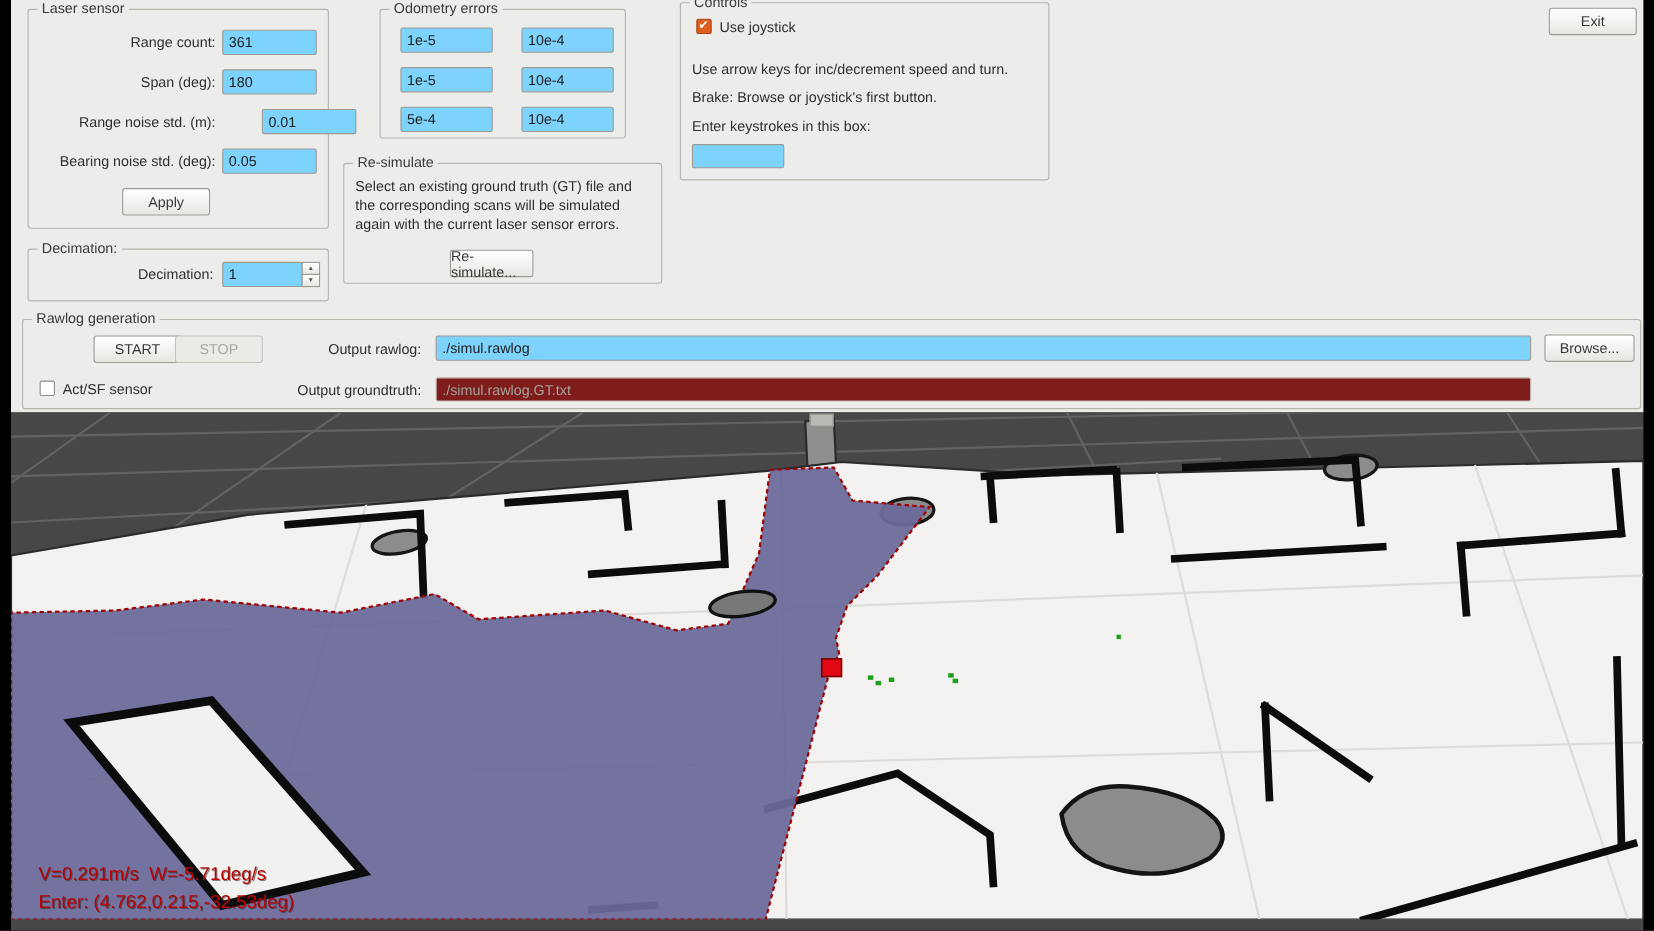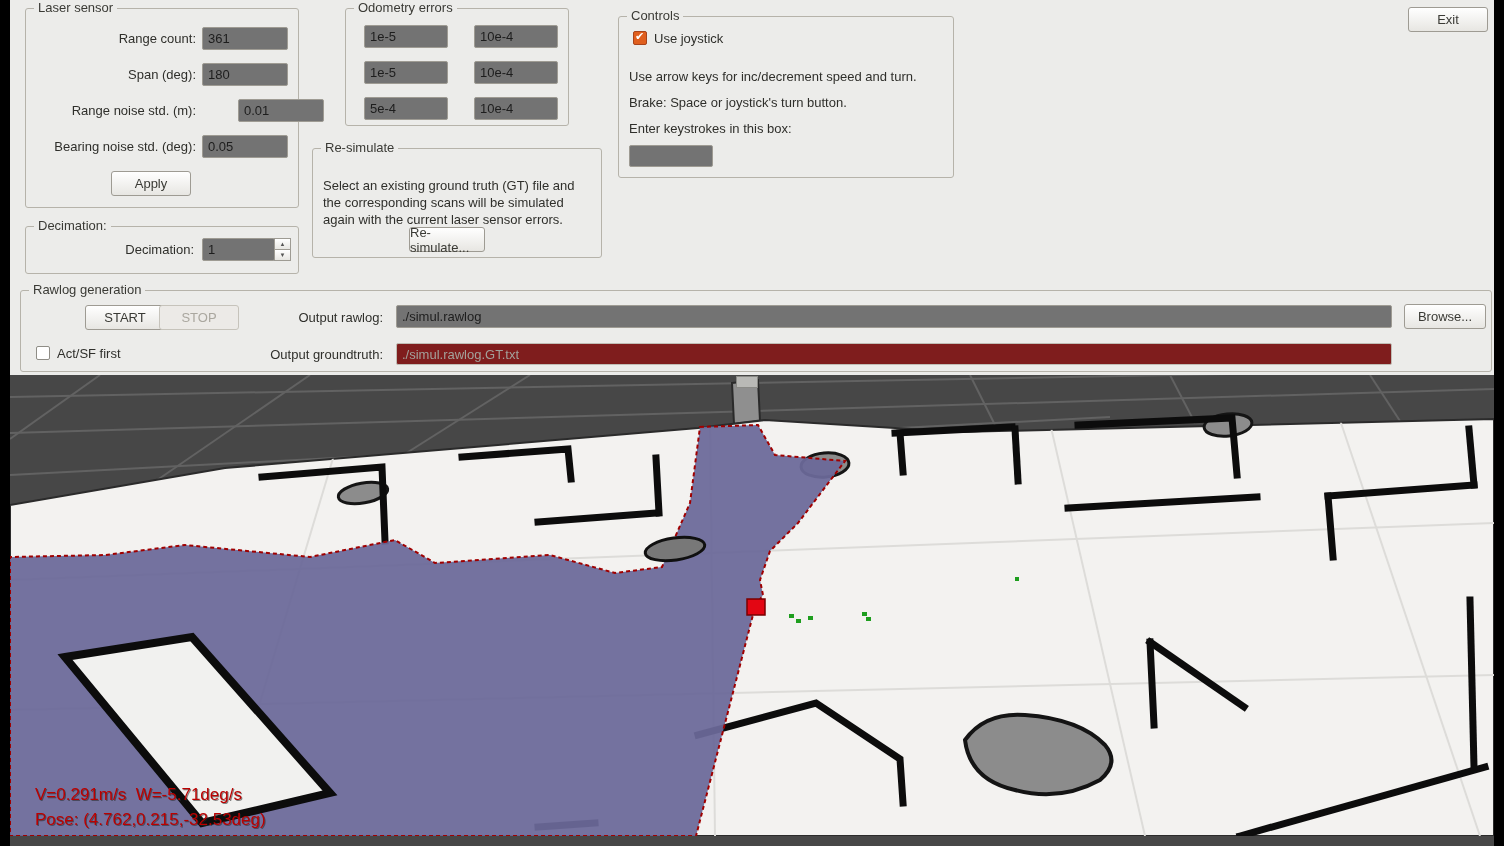--- a/index.html
+++ b/index.html
@@ -4,21 +4,21 @@
 <style>
   html,body{margin:0;padding:0;}
   body{width:1504px;height:846px;background:#000;position:relative;overflow:hidden;
        font-family:"Liberation Sans",sans-serif;font-size:13px;color:#2f2f2b;}
   .app-panel{position:absolute;left:10px;top:0;width:1484px;height:375px;background:#ececea;}
   .viewport{position:absolute;left:10px;top:375px;width:1484px;height:581px;background:#474747;overflow:hidden;}
   .groupbox{position:absolute;border:1px solid #b6b3aa;border-radius:3px;}
   .legend{position:absolute;top:-9px;left:8px;background:#ececea;padding:0 4px;font-size:13px;color:#3a3a35;white-space:nowrap;}
   .lbl{position:absolute;font-size:13px;color:#2f2f2b;white-space:nowrap;}
   .lbl.right{text-align:right;}
-  .tin{position:absolute;font-size:13px;color:#1d1d1d;background:#737373;border:1px solid #9e9b93;border-radius:2px;
+  .tin{position:absolute;font-size:13px;color:#1d1d1d;background:#7dd3fc;border:1px solid #9e9b93;border-radius:2px;
        padding:0 5px;box-sizing:border-box;font-family:"Liberation Sans",sans-serif;outline:none;}
   .tin.disabled{background:#7f1d1d;color:#a3a19b;border-color:#c0bdb5;}
   .btn{position:absolute;display:flex;align-items:center;justify-content:center;font-size:13px;color:#3a3a35;
        background:linear-gradient(#ffffff,#e7e6e2);border:1px solid #9e9b93;border-radius:3px;cursor:pointer;box-sizing:border-box;}
   .btn.disabled{color:#aaa79f;background:#eceae7;border-color:#c6c3bb;cursor:default;}
   .cb{position:absolute;width:14px;height:14px;border:1px solid #8f8d86;border-radius:2px;background:#fff;box-sizing:border-box;cursor:pointer;}
   .cb.checked{background:#e05f1e;border-color:#a8431a;}
   .cb.checked::after{content:"✔";color:#fff;font-size:11px;position:absolute;left:1px;top:-2px;}
   .spinwrap{position:absolute;display:flex;}
   .spinwrap .tin{position:relative;}
@@ -65,45 +65,45 @@
     <input class="tin" style="left: 18px; top: 16px; width: 84px; height: 23px;" value="1e-5">
     <input class="tin" style="left: 128px; top: 16px; width: 84px; height: 23px;" value="10e-4">
     <input class="tin" style="left: 18px; top: 52px; width: 84px; height: 23px;" value="1e-5">
     <input class="tin" style="left: 128px; top: 52px; width: 84px; height: 23px;" value="10e-4">
     <input class="tin" style="left: 18px; top: 88px; width: 84px; height: 23px;" value="5e-4">
     <input class="tin" style="left: 128px; top: 88px; width: 84px; height: 23px;" value="10e-4">
   </div>
 
   <div class="groupbox" style="left:302px;top:148px;width:288px;height:108px;">
     <span class="legend">Re-simulate</span>
-    <div class="desc" style="left:10px;top:28px;width:268px;">Select an existing ground truth (GT) file and the corresponding scans will be simulated again with the current laser sensor errors.</div>
+    <div class="desc" style="left:10px;top:12px;width:268px;">Select an existing ground truth (GT) file and the corresponding scans will be simulated again with the current laser sensor errors.</div>
     <div class="btn" style="left:96px;top:78px;width:76px;height:25px;">Re-simulate...</div>
   </div>
 
-  <div class="groupbox" style="left:608px;top:16px;width:334px;height:160px;">
+  <div class="groupbox" style="left:608px;top:2px;width:334px;height:160px;">
     <span class="legend">Controls</span>
     <div class="cb checked" style="left:14px;top:14px;"></div>
     <span class="lbl" style="left:35px;top:14px;">Use joystick</span>
     <span class="lbl" style="left:10px;top:52px;">Use arrow keys for inc/decrement speed and turn.</span>
-    <span class="lbl" style="left:10px;top:78px;">Brake: Space or joystick's turn button.</span>
+    <span class="lbl" style="left:10px;top:78px;">Brake: Browse or joystick's first button.</span>
     <span class="lbl" style="left:10px;top:104px;">Enter keystrokes in this box:</span>
     <input class="tin" style="left: 10px; top: 128px; width: 84px; height: 22px;">
   </div>
 
   <div class="btn" style="left:1398px;top:7px;width:80px;height:25px;">Exit</div>
 
   <div class="groupbox" style="left:10px;top:290px;width:1470px;height:80px;">
     <span class="legend">Rawlog generation</span>
     <div class="btn" style="left:28px;top:14px;width:80px;height:25px;margin-left:36px;">START</div>
     <div class="btn disabled" style="left:138px;top:14px;width:80px;height:25px;">STOP</div>
     <span class="lbl right" style="left:200px;top:19px;width:162px;">Output rawlog:</span>
     <input class="tin" style="left: 375px; top: 14px; width: 996px; height: 23px;" value="./simul.rawlog">
     <div class="btn" style="left:1383px;top:13px;width:82px;height:25px;">Browse...</div>
     <div class="cb" style="left:15px;top:55px;"></div>
-    <span class="lbl" style="left:36px;top:55px;">Act/SF first</span>
+    <span class="lbl" style="left:36px;top:55px;">Act/SF sensor</span>
     <span class="lbl right" style="left:200px;top:56px;width:162px;">Output groundtruth:</span>
     <input class="tin disabled" style="left: 375px; top: 52px; width: 996px; height: 22px;" disabled="" value="./simul.rawlog.GT.txt">
   </div>
 </div>
 
 <div class="viewport">
   <svg width="1484" height="461" viewBox="0 0 1484 461">
     <defs>
       <clipPath id="floorClip">
         <polygon points="0,130 215,93 688,53 755,45 950,57 1484,44 1484,461 0,461"></polygon>
@@ -178,14 +178,14 @@
       <rect x="786" y="244" width="5" height="4"></rect>
       <rect x="798" y="241" width="5" height="4"></rect>
       <rect x="852" y="237" width="5" height="4"></rect>
       <rect x="856" y="242" width="5" height="4"></rect>
       <rect x="1005" y="202" width="4" height="4"></rect>
     </g>
   </svg>
 
   <div class="vp-handle"></div>
   <div class="hud" style="left:25px;top:410px;">V=0.291m/s  W=-5.71deg/s</div>
-  <div class="hud" style="left:25px;top:435px;">Pose: (4.762,0.215,-32.53deg)</div>
+  <div class="hud" style="left:25px;top:435px;">Enter: (4.762,0.215,-32.53deg)</div>
 </div>
 
 </body></html>

